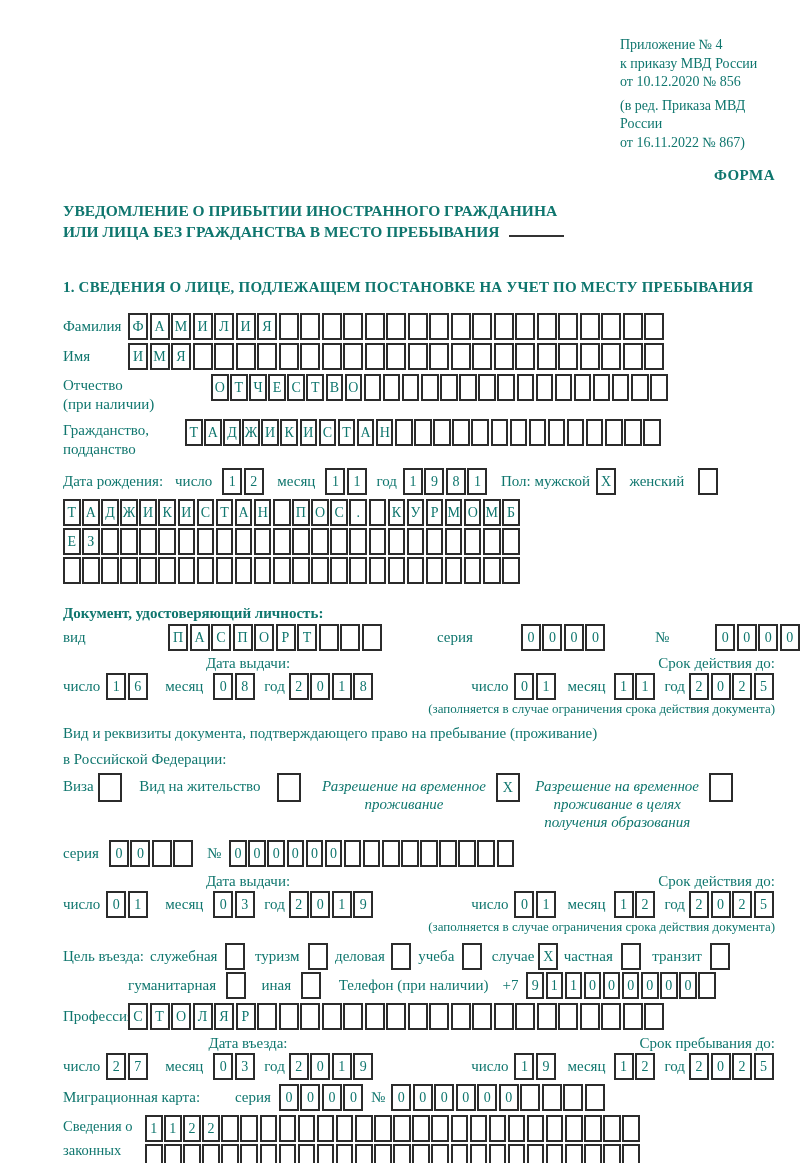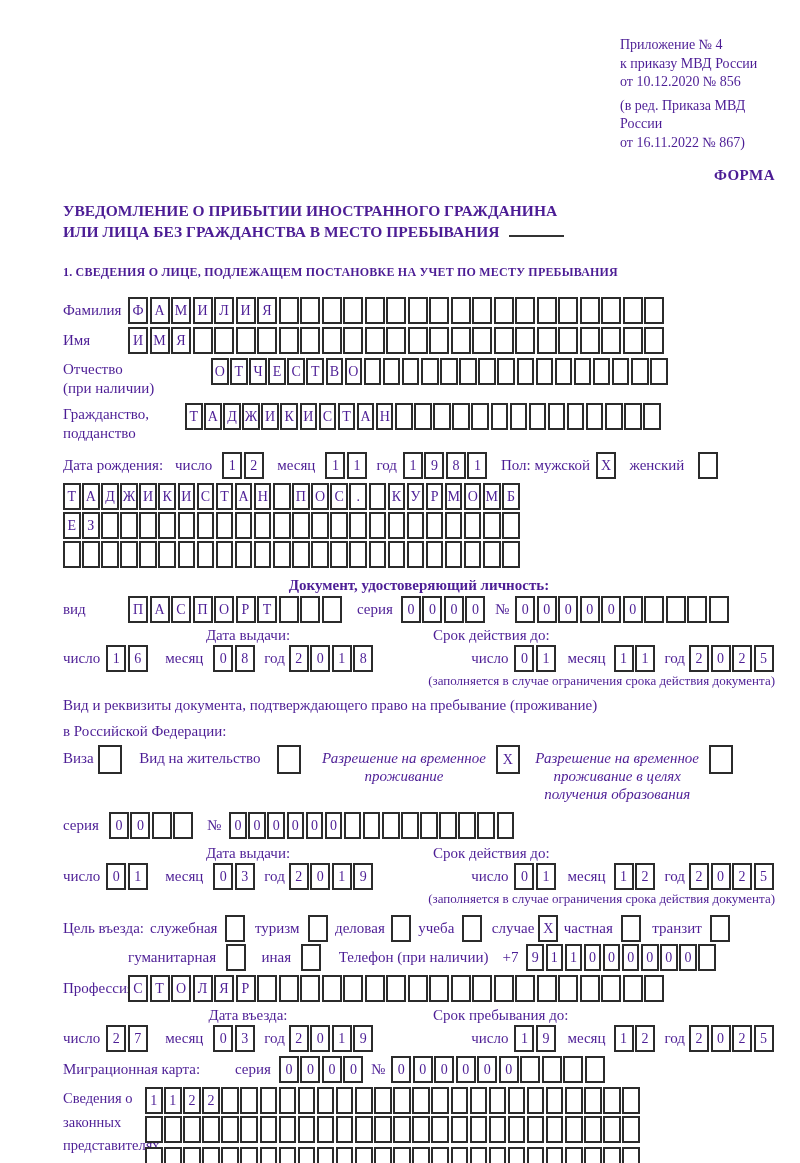--- a/index.html
+++ b/index.html
@@ -1,49 +1,49 @@
 <!DOCTYPE html>
 <html><head>
 <meta charset="utf-8">
 <style>
   html,body { margin:0; padding:0; background:#ffffff; }
   .page {
     position:relative; width:800px; height:1163px; overflow:hidden;
-    box-sizing:border-box; background:#ffffff; color:#4c1d95;
+    box-sizing:border-box; background:#ffffff; color:#0f766e;
     font-family:"Liberation Serif","DejaVu Serif",serif; font-size:15px;
     padding:36px 25px 0 63px;
   }
   .appendix { margin-left:557px; font-size:14px; line-height:18.5px; }
   .appendix .amend { margin-top:5px; }
   .forma { text-align:right; font-weight:bold; margin-top:15px; font-size:15px; letter-spacing:.5px; }
   .title { font-weight:bold; font-size:15.5px; line-height:21px; margin-top:16px; }
   .blank-line { display:inline-block; width:55px; border-bottom:2px solid #333; height:13px; margin-left:10px; }
-  .sec-heading { font-weight:bold; font-size:12px; margin-top:23px; letter-spacing:.2px; }
+  .sec-heading { font-weight:bold; font-size:15px; margin-top:37px; letter-spacing:.2px; }
 
   .row { display:flex; align-items:flex-start; }
   .lbl { flex-shrink:0; line-height:26px; }
   .lbl2 { flex-shrink:0; line-height:19px; padding-top:2px; }
   .dlbl { flex-shrink:0; line-height:27px; }
 
   .cells { display:inline-flex; flex-shrink:0; }
   .cell {
     box-sizing:border-box; width:20px; height:27px; margin-right:1.5px;
     border:2px solid #2b2b2b; display:inline-flex; align-items:center; justify-content:center;
     font-size:14px; background:#fff;
   }
   .narrow .cell { width:17.5px; margin-right:1.6px; }
   .cb .cell { width:24px; height:29px; }
   .stack .cells { margin-bottom:2px; }
 
-  .doc-heading { text-align:center; font-weight:bold; margin-top:4px; line-height:18px; }
+  .doc-heading { text-align:left; font-weight:bold; margin-top:16px; line-height:18px; }
 
   .dateblock { margin-top:3px; }
   .dateheads { display:flex; line-height:18px; }
   .dh-left { width:370px; text-align:center;font-family:Liberation Serif, serif; }
-  .dh-right { flex:1; text-align:left; }
+  .dh-right { flex:1; text-align:right; }
   .datelines { display:flex; margin-top:1px; }
   .dl-left { width:370px; display:flex; }
   .dl-right { flex:1; display:flex; justify-content:flex-end; }
   .datenote { text-align:right; font-size:13px; line-height:16px; margin-top:1px; }
 
   .para { line-height:19px; }
   .opt { text-align:center; line-height:18px; padding-top:4px;font-style:italic; }
   .rep-lbl { width:82px; flex-shrink:0; line-height:23.5px; height:87px; font-size:14.5px; }
   .bp-lbl { width:148px; flex-shrink:0; line-height:26px; height:87px; }
   .gap4{margin-left:4px}.gap6{margin-left:6px}.gap8{margin-left:8px}.gap10{margin-left:10px}
@@ -307,21 +307,21 @@
           <span class="cell"></span>
           <span class="cell"></span>
           <span class="cell"></span>
           <span class="cell"></span>
         </div>
     </span>
   </div>
 
   <div class="doc-heading">Документ, удостоверяющий личность:</div>
 
-  <div class="row" style="margin-top:2px;">
+  <div class="row" style="margin-top:2px;gap:40px;">
     <span class="dlbl" style="width:65px;">вид</span>
     <span class="cells">
         <span class="cell">П</span>
         <span class="cell">А</span>
         <span class="cell">С</span>
         <span class="cell">П</span>
         <span class="cell">О</span>
         <span class="cell">Р</span>
         <span class="cell">Т</span>
         <span class="cell"></span>

